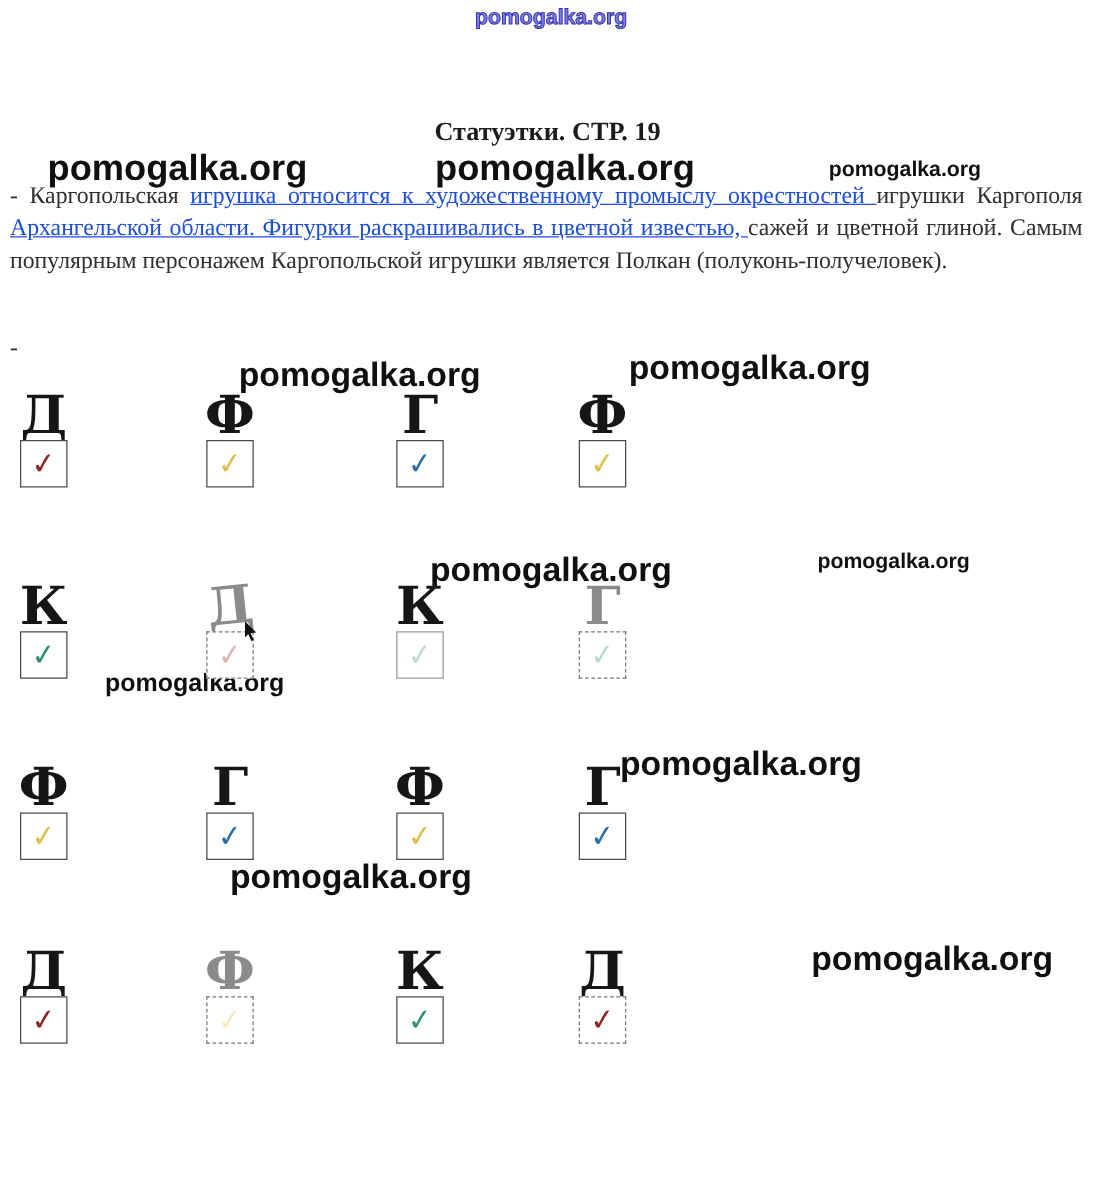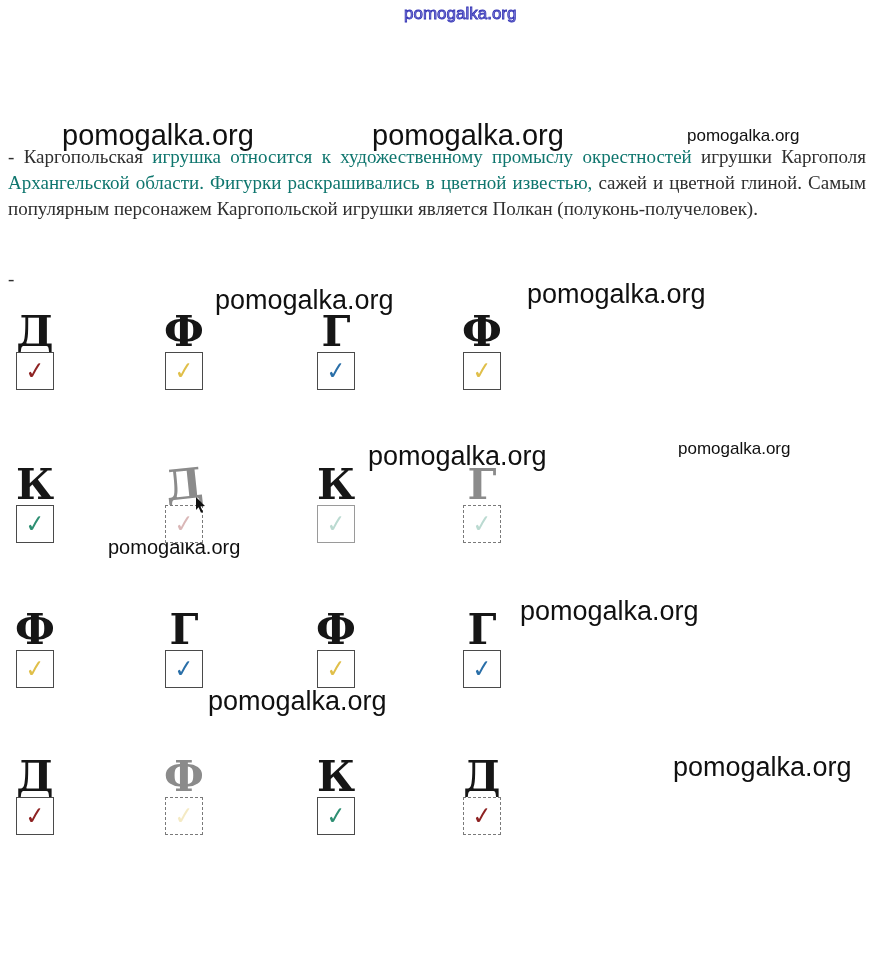--- a/index.html
+++ b/index.html
@@ -1,42 +1,42 @@
 <!DOCTYPE html>
 <html><head>
 <meta charset="utf-8">
 <style>
   html,body{margin:0;padding:0;background:#fff;}
   .page{position:relative;width:876px;height:959px;background:#ffffff;overflow:hidden;
         font-family:"Liberation Serif",serif;}
 
   
-  .wm{position:absolute;font-family:"Liberation Sans",sans-serif;font-weight:normal;
-      color:#101010;white-space:nowrap;line-height:1;margin-left:24px;}
+  .wm{position:absolute;font-family:"Liberation Sans",sans-serif;font-weight:bold;
+      color:#101010;white-space:nowrap;line-height:1;}
   .wm-top{left:380px;top:5px;font-size:17px;color:#8080d8;-webkit-text-stroke:0.8px #3232b4;}
   .wm-a{left:38px;top:121px;font-size:29px;}
   .wm-b{left:348px;top:121px;font-size:29px;}
   .wm-c{left:663px;top:127px;font-size:17px;}
   .wm-d{left:191px;top:287px;font-size:27px;}
   .wm-e{left:503px;top:281px;font-size:27px;}
   .wm-f{left:344px;top:443px;font-size:27px;}
   .wm-g{left:654px;top:440px;font-size:17px;}
   .wm-h{left:84px;top:537px;font-size:20px;}
   .wm-i{left:496px;top:598px;font-size:27px;}
   .wm-j{left:184px;top:688px;font-size:27px;}
   .wm-k{left:649px;top:754px;font-size:27px;}
 
   
   .title{position:absolute;left:0;top:93px;width:100%;text-align:center;
          font-family:"Liberation Serif",serif;font-weight:bold;font-size:21px;color:#1c1c1c;}
 
   
   .para{position:absolute;left:8px;top:144px;width:858px;margin:0;
         font-size:19px;line-height:26px;color:#2f2f2f;text-align:justify;}
-  .para .muted{color:#0f766e;}
+  .para .muted{color:#1d4ed8;text-decoration:underline;}
 
   .lone-dash{position:absolute;left:8px;top:268px;font-size:19px;color:#2f2f2f;}
 
   
   .cell{position:absolute;width:46px;text-align:center;}
   .r1{top:310px;} .r2{top:463px;} .r3{top:608px;} .r4{top:755px;}
   .c1{left:12px;} .c2{left:161px;} .c3{left:313px;} .c4{left:459px;}
 
   .letter{height:42px;line-height:44px;font-family:"DejaVu Serif",serif;font-weight:bold;
           font-size:42px;color:#161616;}
@@ -69,20 +69,21 @@
   <span class="wm wm-c">pomogalka.org</span>
   <span class="wm wm-d">pomogalka.org</span>
   <span class="wm wm-e">pomogalka.org</span>
   <span class="wm wm-f">pomogalka.org</span>
   <span class="wm wm-g">pomogalka.org</span>
   <span class="wm wm-h">pomogalka.org</span>
   <span class="wm wm-i">pomogalka.org</span>
   <span class="wm wm-j">pomogalka.org</span>
   <span class="wm wm-k">pomogalka.org</span>
 
+  <div class="title">Статуэтки. СТР. 19</div>
 
   <p class="para"><span>- Каргопольская </span><span class="muted">игрушка относится к художественному промыслу окрестностей </span><span>игрушки Каргополя </span><span class="muted">Архангельской области. Фигурки раскрашивались в цветной известью, </span><span>сажей и цветной глиной. Самым популярным персонажем Каргопольской игрушки является Полкан (полуконь-получеловек).</span></p>
 
   <span class="lone-dash">-</span>
 
   <div class="cell r1 c1">
     <div class="letter">Д</div>
     <div class="box">
       <span class="check red">✓</span>
     </div>

